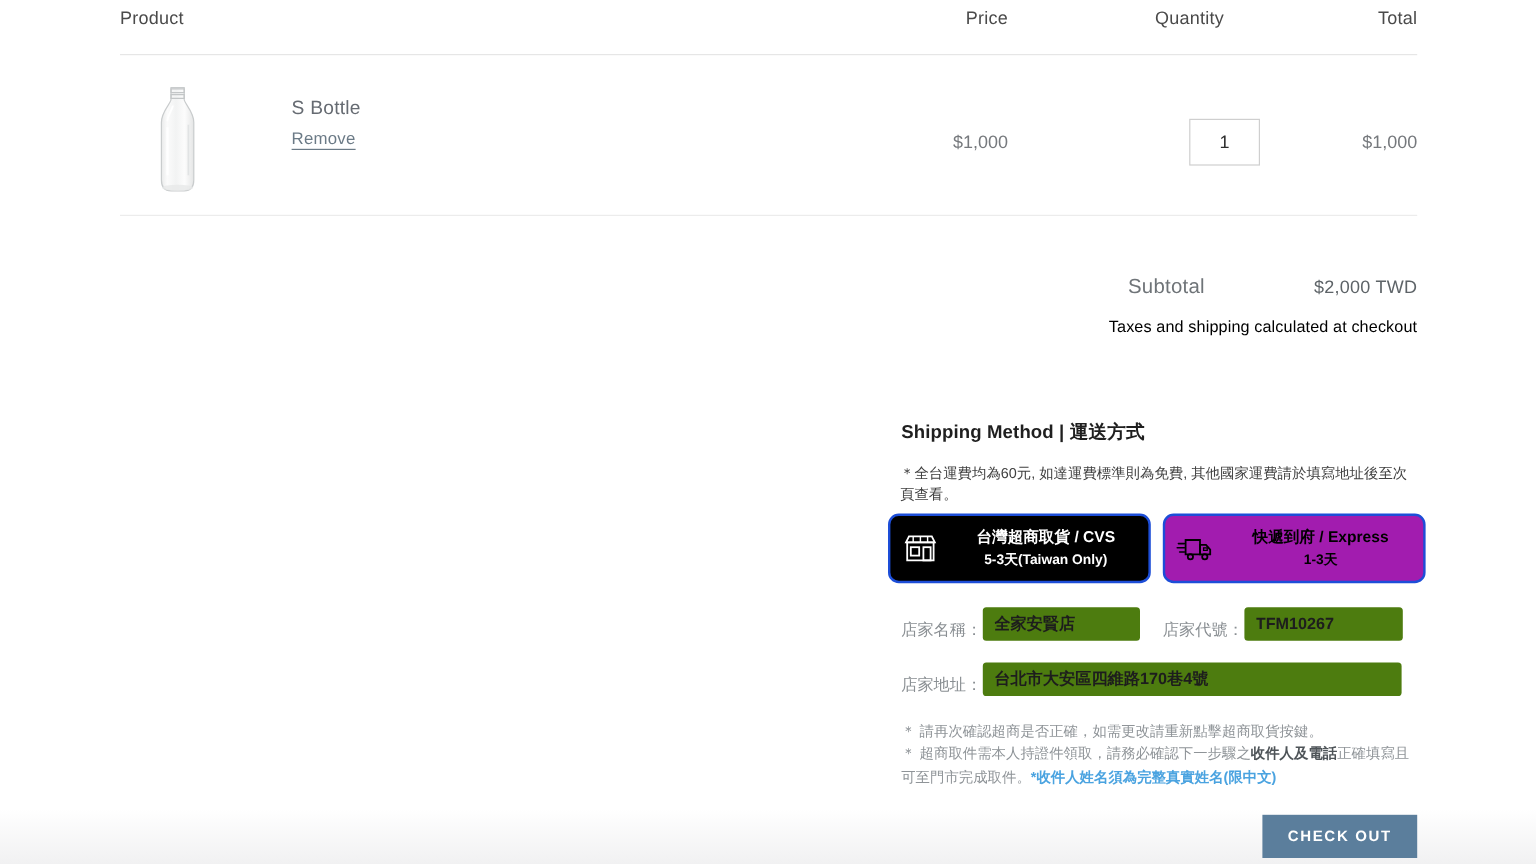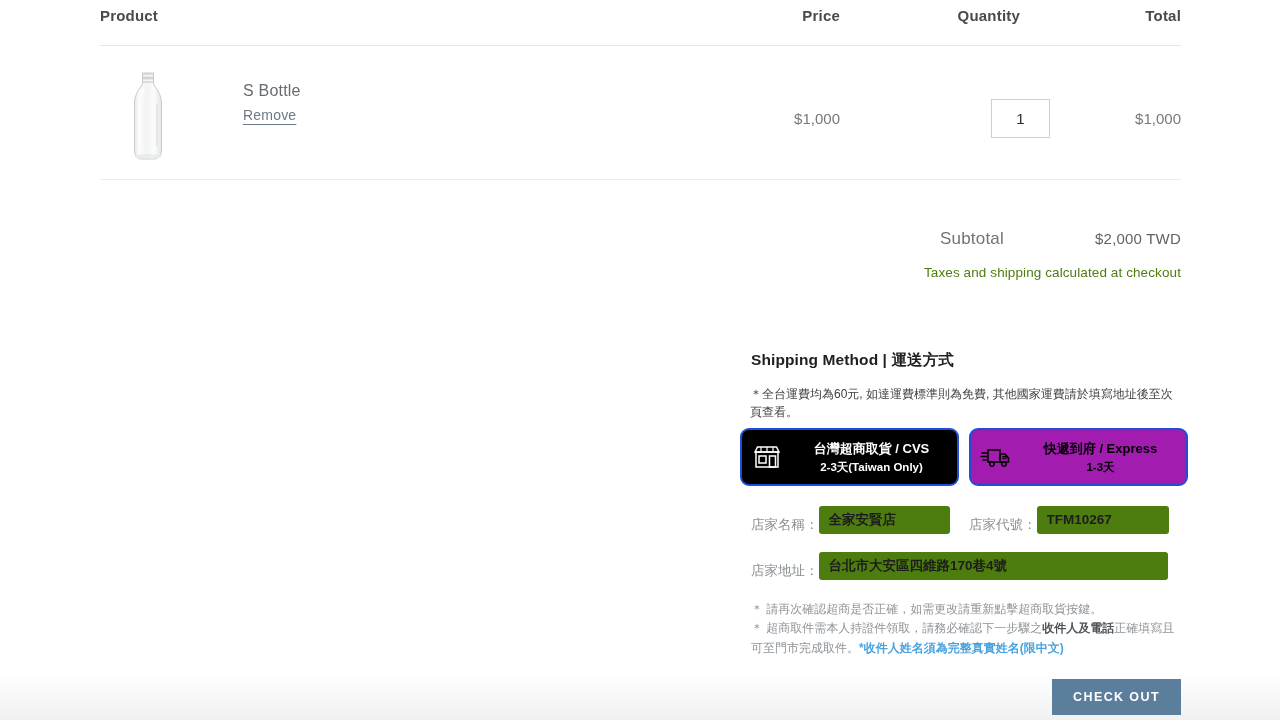--- a/index.html
+++ b/index.html
@@ -13,21 +13,21 @@
   }
   #page { position: relative; width: 1280px; height: 720px; background: #fff; }
 
   
   .cart-head {
     position: absolute; left: 100px; top: 0px; width: 1081px; height: 46px;
     border-bottom: 1px solid #e6e6e6;
   }
   .col-label {
     position: absolute; top: 7px;
-    font-size: 15px; color: #4a4a4a; font-weight: 700; letter-spacing: .2px;
+    font-size: 15px; color: #4a4a4a; font-weight: 400; letter-spacing: .2px;
   }
   .col-product { left: 0px; }
   .col-price   { left: 640px; width: 100px; text-align: right; }
   .col-qty     { left: 810px; width: 110px; text-align: right; }
   .col-total   { left: 960px; width: 121px; text-align: right; }
 
   .cart-row {
     position: absolute; left: 100px; top: 46px; width: 1081px; height: 134px;
     border-bottom: 1px solid #ececec;
   }
@@ -66,21 +66,21 @@
 
   
   .subtotal-row {
     position: absolute; left: 940px; top: 229px; width: 241px;
     display: flex; justify-content: space-between; align-items: baseline;
   }
   .subtotal-label { font-size: 17px; color: #6f7478; letter-spacing: .2px; }
   .subtotal-value { font-size: 15px; color: #5e6468; letter-spacing: .2px; }
   .tax-note {
     position: absolute; left: 700px; top: 265px; width: 481px;
-    text-align: right; font-size: 13.5px; color: #4d7c0f; letter-spacing: .1px;
+    text-align: right; font-size: 13.5px; color: #000000; letter-spacing: .1px;
   }
 
   
   .ship-title {
     position: absolute; left: 751px; top: 350px;
     font-size: 15.5px; font-weight: bold; color: #1f1f1f; letter-spacing: .1px;
   }
   .ship-note {
     position: absolute; left: 750px; top: 385px; width: 432px;
     font-size: 12px; color: #404040; line-height: 1.5;
@@ -192,21 +192,21 @@
           <path d="M3 8 L5.5 3 H24.5 L27 8 Z"></path>
           <path d="M4 8 V23 H26 V8"></path>
           <path d="M3 8 h24"></path>
           <path d="M9 8 v-5 M15 8 v-5 M21 8 v-5" stroke-width="1.2"></path>
           <rect x="7" y="12" width="7" height="7"></rect>
           <rect x="17.5" y="12" width="6" height="11"></rect>
         </svg>
       </span>
       <span class="ship-txt">
         <span class="l1">台灣超商取貨 / CVS</span><br>
-        <span class="l2">2-3天(Taiwan Only)</span>
+        <span class="l2">5-3天(Taiwan Only)</span>
       </span>
     </div>
 
     <div class="ship-opt unselected">
       <span class="ship-ico">
         <svg width="32" height="24" viewBox="0 0 32 24" fill="none" stroke="#000000" stroke-width="1.5">
           <path d="M8 5 H20 V17 H8 Z"></path>
           <path d="M20 9 H25 L28.5 13 V17 H20 Z"></path>
           <circle cx="12" cy="19" r="2.2"></circle>
           <circle cx="24" cy="19" r="2.2"></circle>

